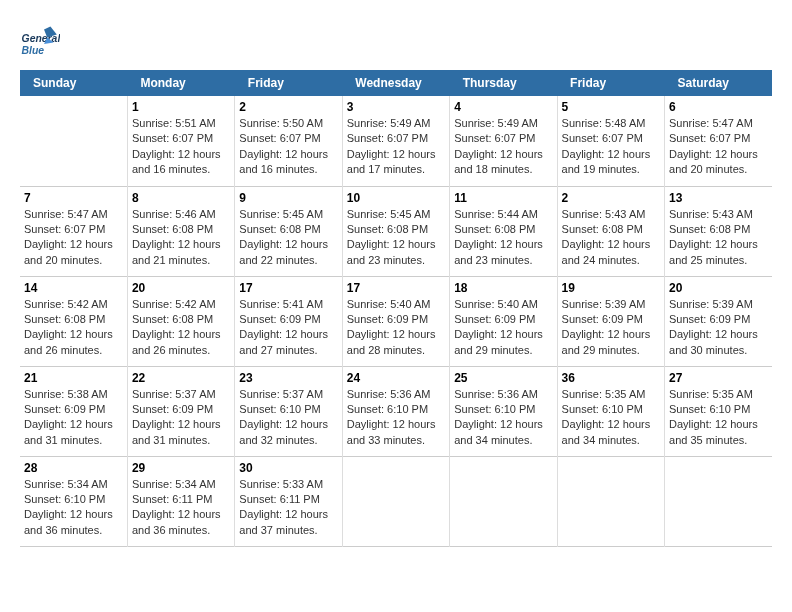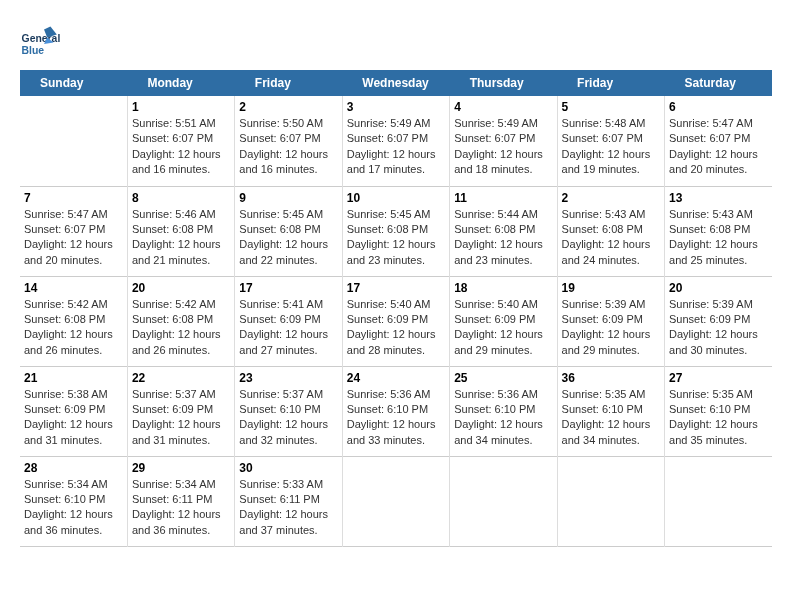--- a/index.html
+++ b/index.html
@@ -29,21 +29,21 @@
       color: #333;
     }
     table {
       width: 100%;
       border-collapse: collapse;
       font-size: 10px;
     }
     thead th {
       background-color: #2e6da4;
       color: #fff;
-      padding: 6px 20px;
+      padding: 6px 13px;
       text-align: left;
       font-size: 12px;
       font-weight: bold;
     }
     tbody tr {
       border-bottom: 1px solid #ccc;
     }
     tbody td {
       vertical-align: top;
       padding: 4px;
@@ -63,20 +63,21 @@
       line-height: 1.4;
       font-size: 11px;
     }
     .week-row td {
       height: 90px;
     }
     .logo-wrapper {
       display: flex;
       align-items: flex-end;
       gap: 4px;
+      font-style: italic;
     }
     .logo-icon {
       width: 40px;
       height: 40px;
     }
   </style>
 </head>
 <body>
 
 <div class="header">

